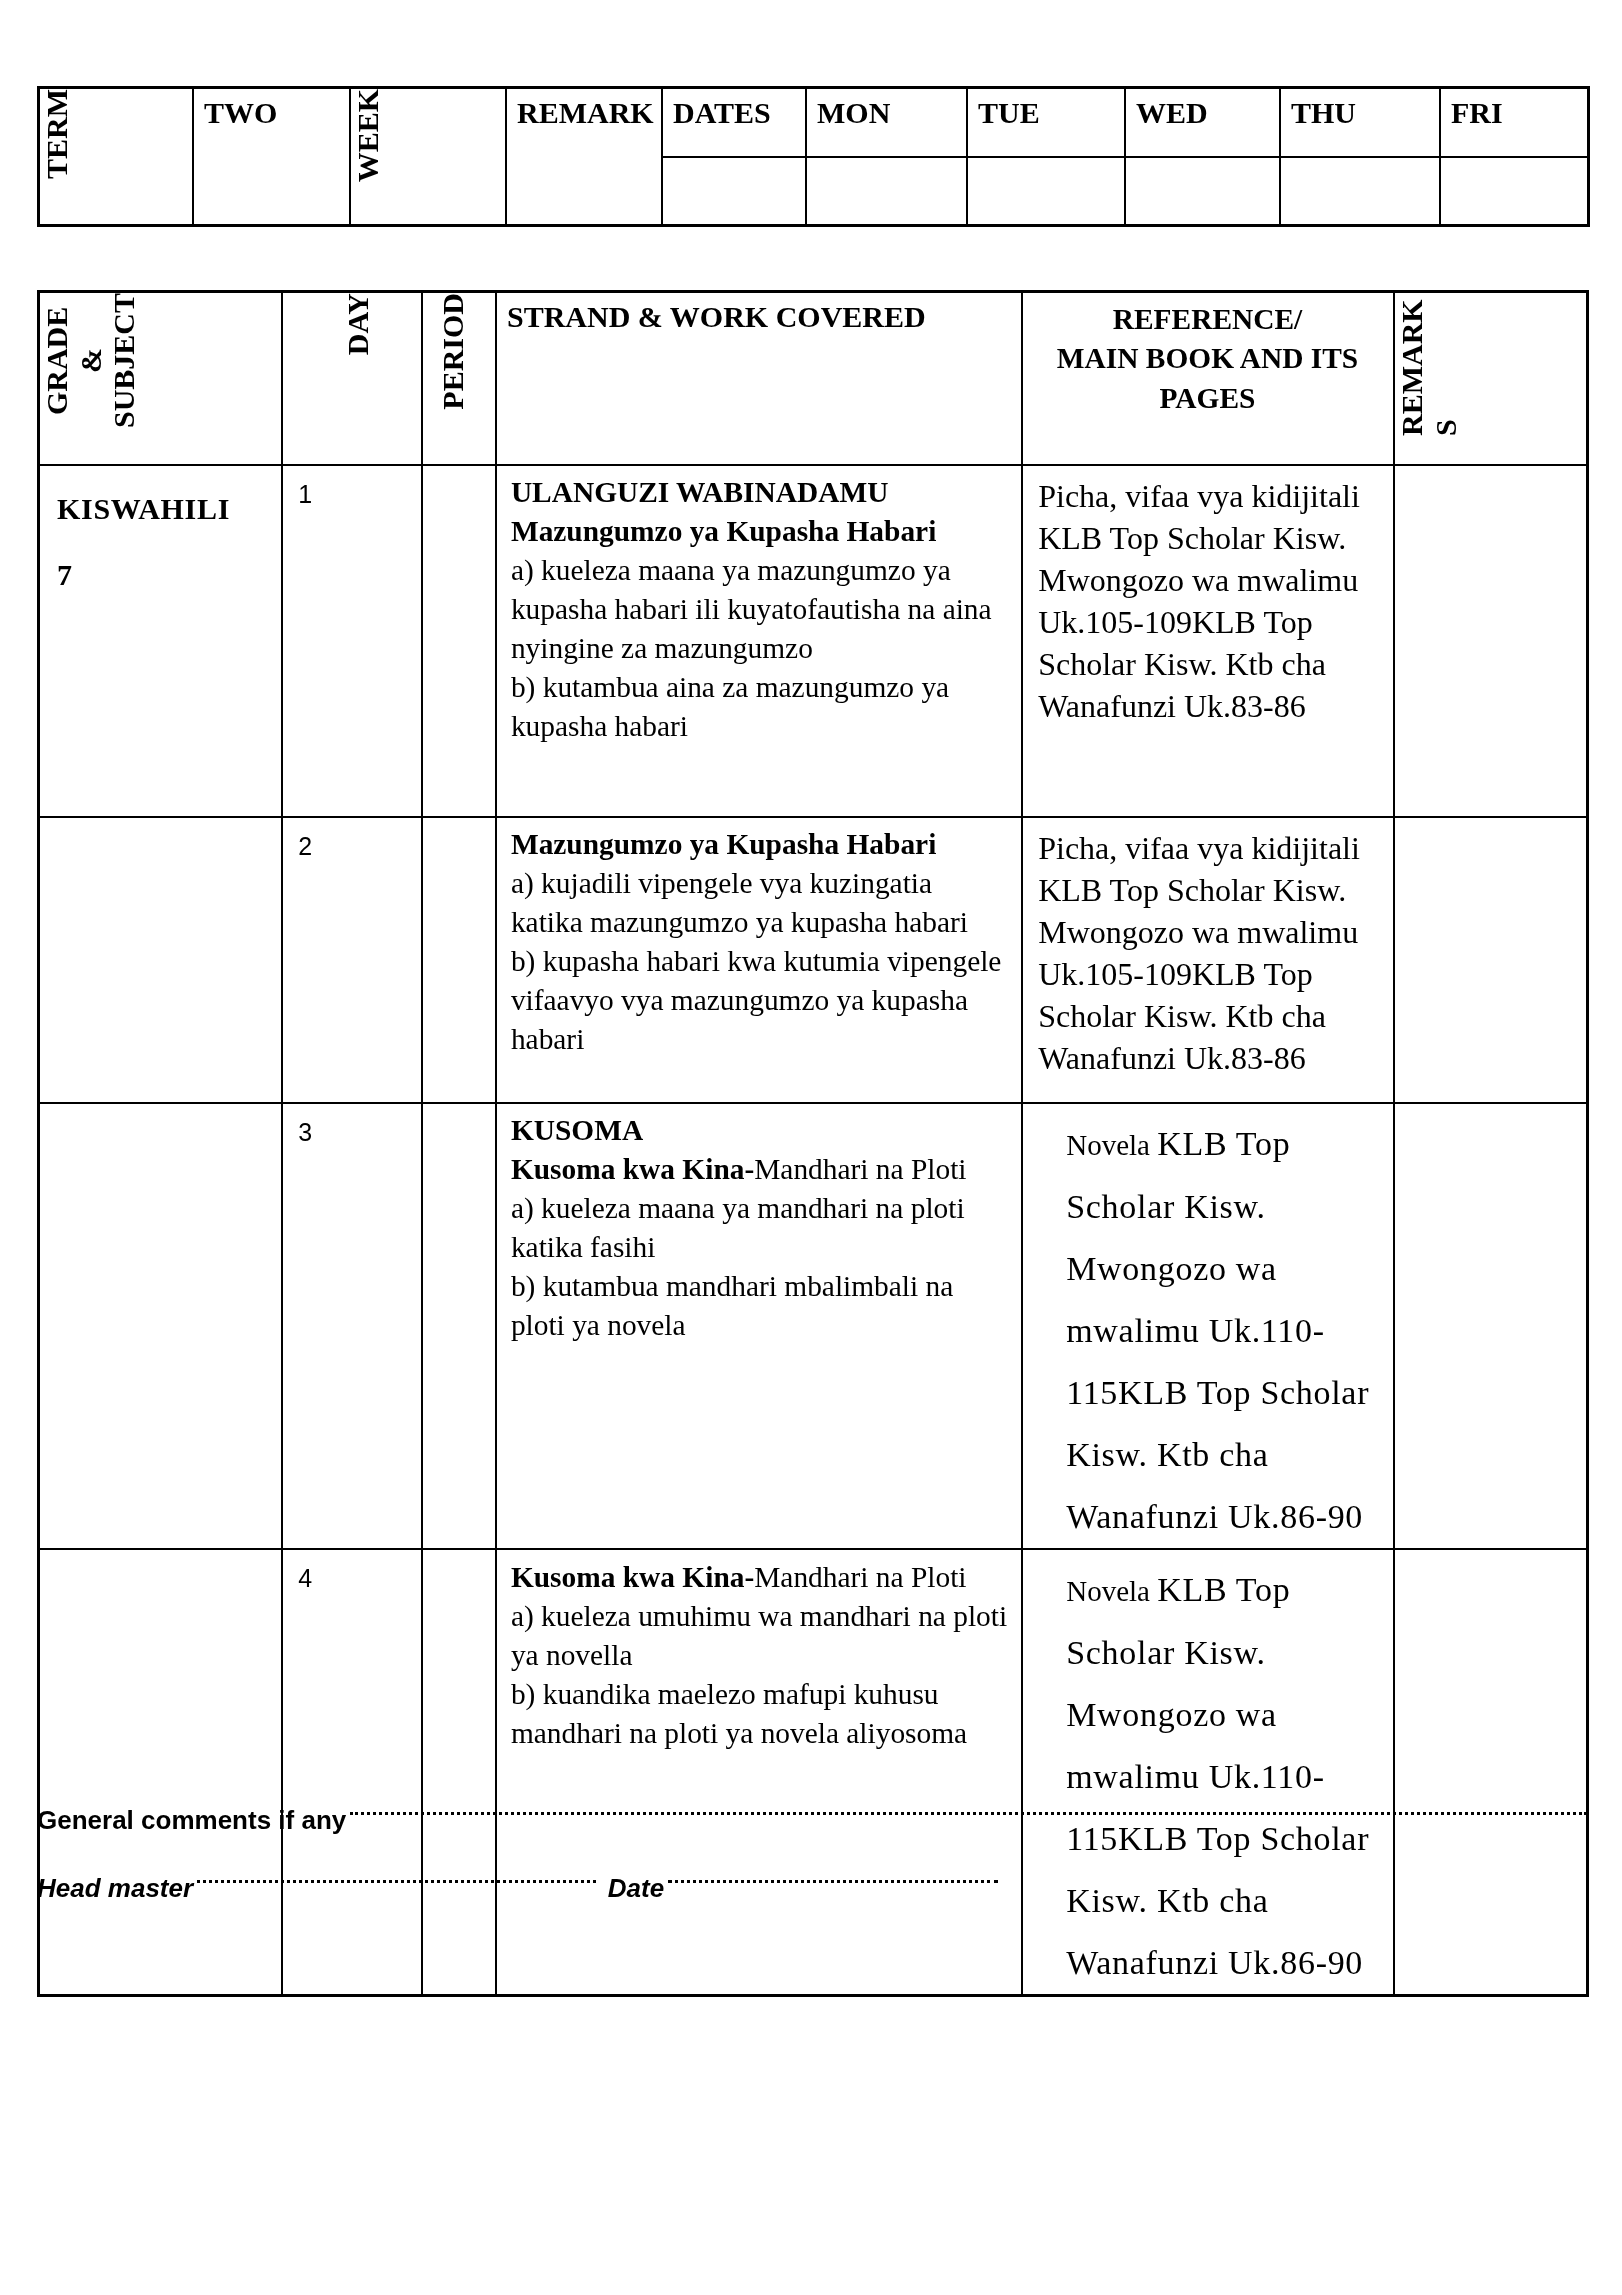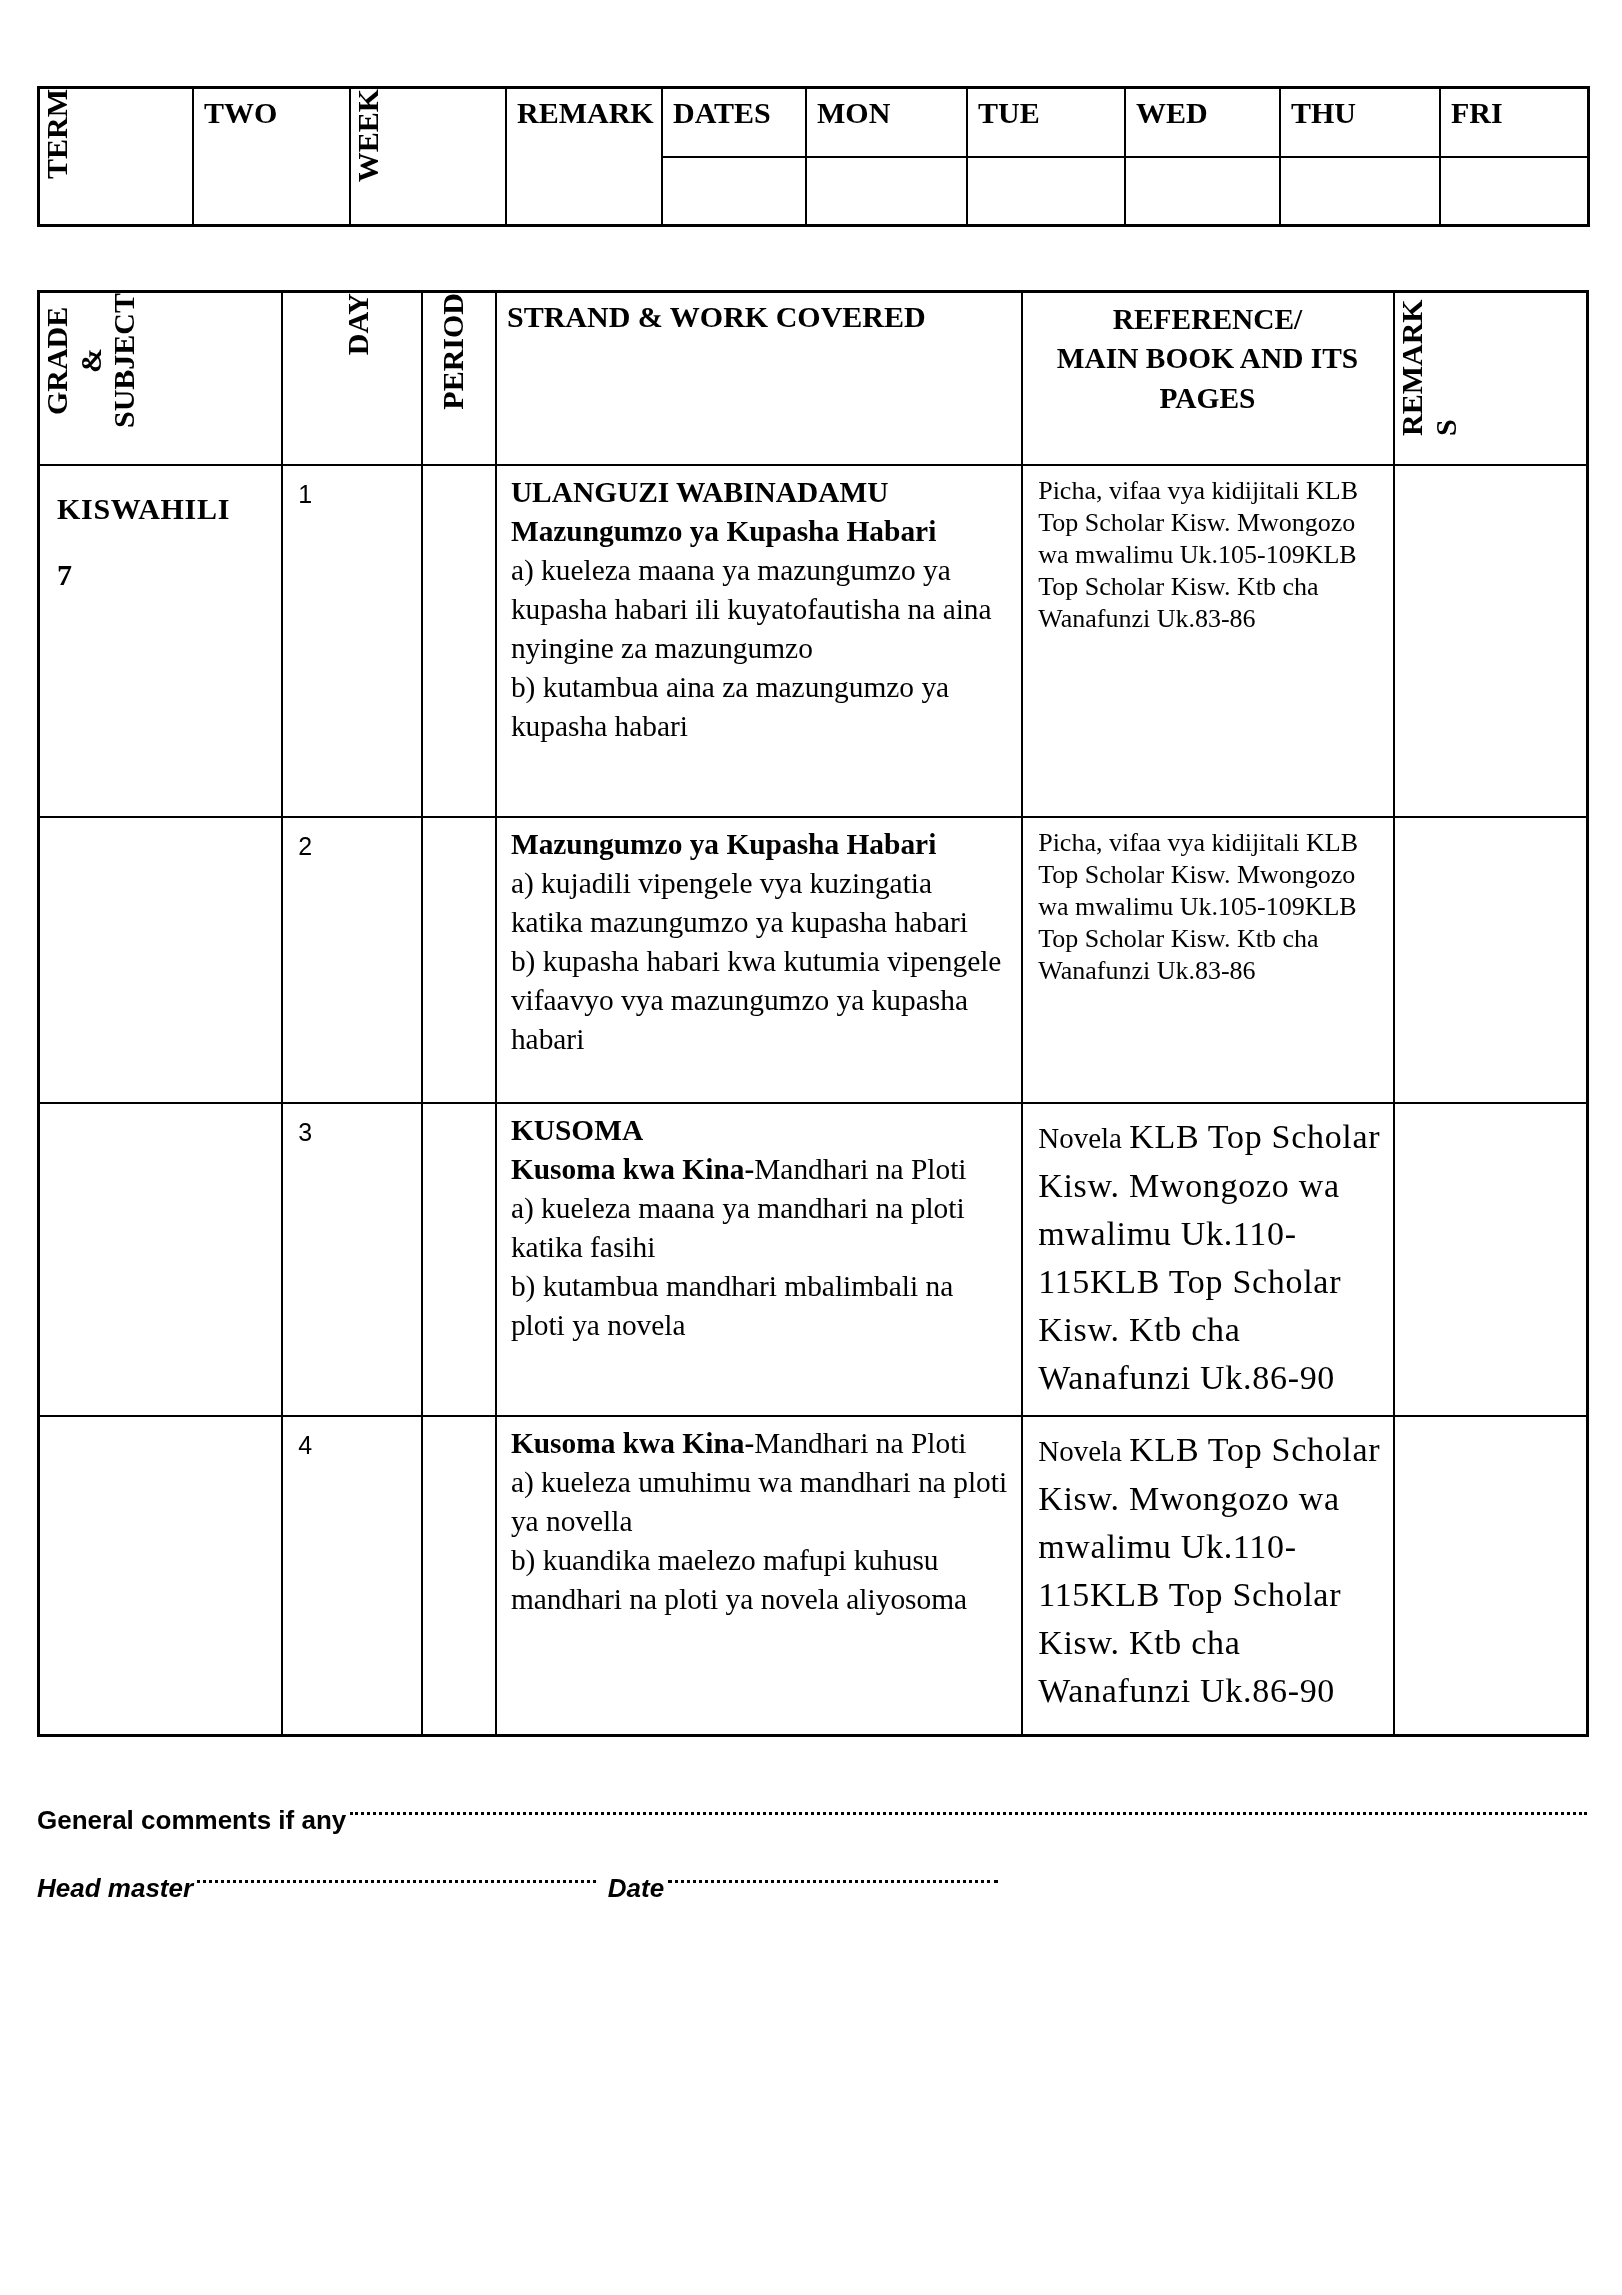--- a/index.html
+++ b/index.html
@@ -31,22 +31,22 @@
   }
 
   .grade-val{
     font-family:Liberation Serif, serif;font-weight:bold;font-size:30px;
     line-height:2.2;letter-spacing:0.7px;padding:10.5px 3.9px 0 17px;white-space:pre-line;
   }
   .daynum{font-family:"Liberation Sans",sans-serif;font-size:25px;padding:14.4px 0 0 15.7px;}
 
   .strand{font-size:29.4px;line-height:39px;padding:7.9px 13px 0 14.4px;}
   .s-bold{font-weight:bold;}
-  .ref{font-size:26px;line-height:32px;padding:9.2px 11.8px 0 15.7px;}
-  .ref34{font-size:34px;line-height:48px;letter-spacing:0.7px;}
+  .ref{font-size:32px;line-height:42px;padding:9.2px 11.8px 0 15.7px;}
+  .ref34{font-size:34px;line-height:62px;letter-spacing:0.7px;margin-left:28px;}
   .ref34 .ref-prefix{font-size:29px;letter-spacing:0;}
 
   .footer{
     position:absolute;left:37px;width:1550px;top:1805px;
     font-family:"Liberation Sans",sans-serif;font-weight:bold;font-size:26px;
   }
   .fline{display:flex;align-items:flex-start;}
   .fline + .fline{margin-top:37px;font-style:italic;}
   .dotline{border-bottom:3.9px dotted #000;height:6.5px;margin:0 0 3.9px 3.9px;}
   .fill{flex:1;}

